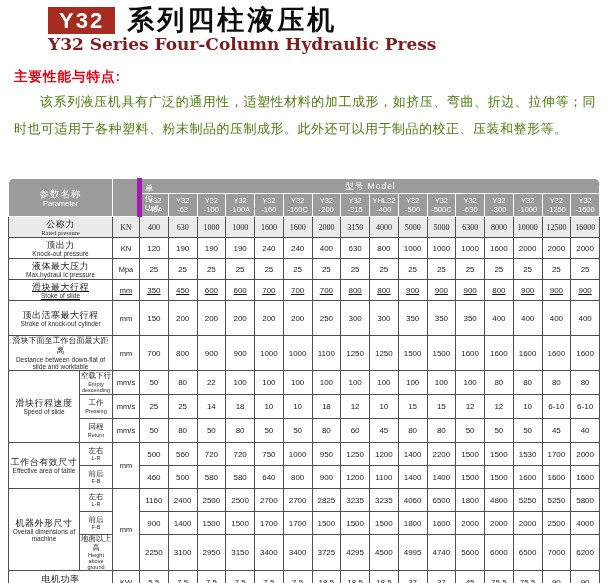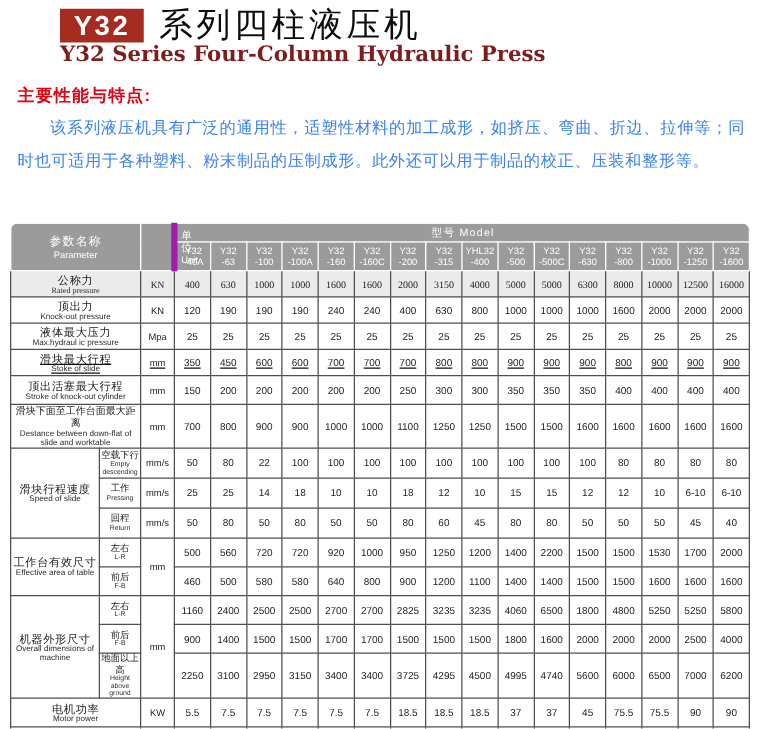--- a/index.html
+++ b/index.html
@@ -16,35 +16,35 @@
     font-family:"Liberation Sans","DejaVu Sans",sans-serif;
   }
   .title-row{position:absolute;left:48px;top:2px;display:flex;align-items:center;}
   .badge{
     background:var(--badge-red);color:#fff;font-weight:bold;
     font-size:22px;line-height:27px;padding:0 11px;letter-spacing:2px;
     font-family:"Liberation Sans",sans-serif;
   }
   .title-cn{
     margin-left:12px;font-family:"DejaVu Serif","Liberation Serif",serif;
-    font-weight:normal;font-size:27px;letter-spacing:3px;color:#0d0d0d;white-space:nowrap;
+    font-weight:bold;font-size:27px;letter-spacing:3px;color:#0d0d0d;white-space:nowrap;
   }
   .subtitle{
     position:absolute;left:48px;top:34px;
     font-family:"DejaVu Serif","Liberation Serif",serif;
     font-weight:bold;font-size:17px;color:#7f1d1d;
   }
   .features{
     position:absolute;left:14px;top:68px;
     color:var(--heading-red);font-weight:bold;font-size:13.5px;letter-spacing:1px;
   }
   .desc{
     position:absolute;left:14px;top:88px;width:582px;
     font-size:13px;line-height:27px;text-align:justify;text-indent:2em;
-    color:#3b82f6;letter-spacing:0.5px;
+    color:#4d7c0f;letter-spacing:0.5px;
   }
   .table-wrap{
     position:absolute;left:8px;top:178px;width:592px;height:405px;
     border-radius:8px 8px 0 0;overflow:hidden;
   }
   table{width:592px;border-collapse:collapse;table-layout:fixed;}
   td{padding:0;text-align:center;vertical-align:middle;}
   thead td{
     background:var(--head-gray);color:#fff;border:1px solid #fdfdfd;
     font-size:7.5px;line-height:9px;
@@ -274,21 +274,21 @@
             <td class="val">800</td>
             <td class="val">800</td>
             <td class="val">900</td>
             <td class="val">900</td>
             <td class="val">900</td>
             <td class="val">800</td>
             <td class="val">900</td>
             <td class="val">900</td>
             <td class="val">900</td>
           </tr>
-          <tr style="height: 23px;">
+          <tr style="height: 35px;">
             <td class="param" colspan="2">
               <span class="cn">顶出活塞最大行程</span>
               <span class="en">Stroke of knock-out cylinder</span>
             </td>
             <td class="unit">mm</td>
             <td class="val">150</td>
             <td class="val">200</td>
             <td class="val">200</td>
             <td class="val">200</td>
             <td class="val">200</td>
@@ -407,21 +407,21 @@
             </td>
             <td class="sub">
               <span class="cn">左右</span>
               <span class="en">L-R</span>
             </td>
             <td class="unit" rowspan="2">mm</td>
             <td class="val">500</td>
             <td class="val">560</td>
             <td class="val">720</td>
             <td class="val">720</td>
-            <td class="val">920</td>
+            <td class="val">750</td>
             <td class="val">1000</td>
             <td class="val">950</td>
             <td class="val">1250</td>
             <td class="val">1200</td>
             <td class="val">1400</td>
             <td class="val">2200</td>
             <td class="val">1500</td>
             <td class="val">1500</td>
             <td class="val">1530</td>
             <td class="val">1700</td>

